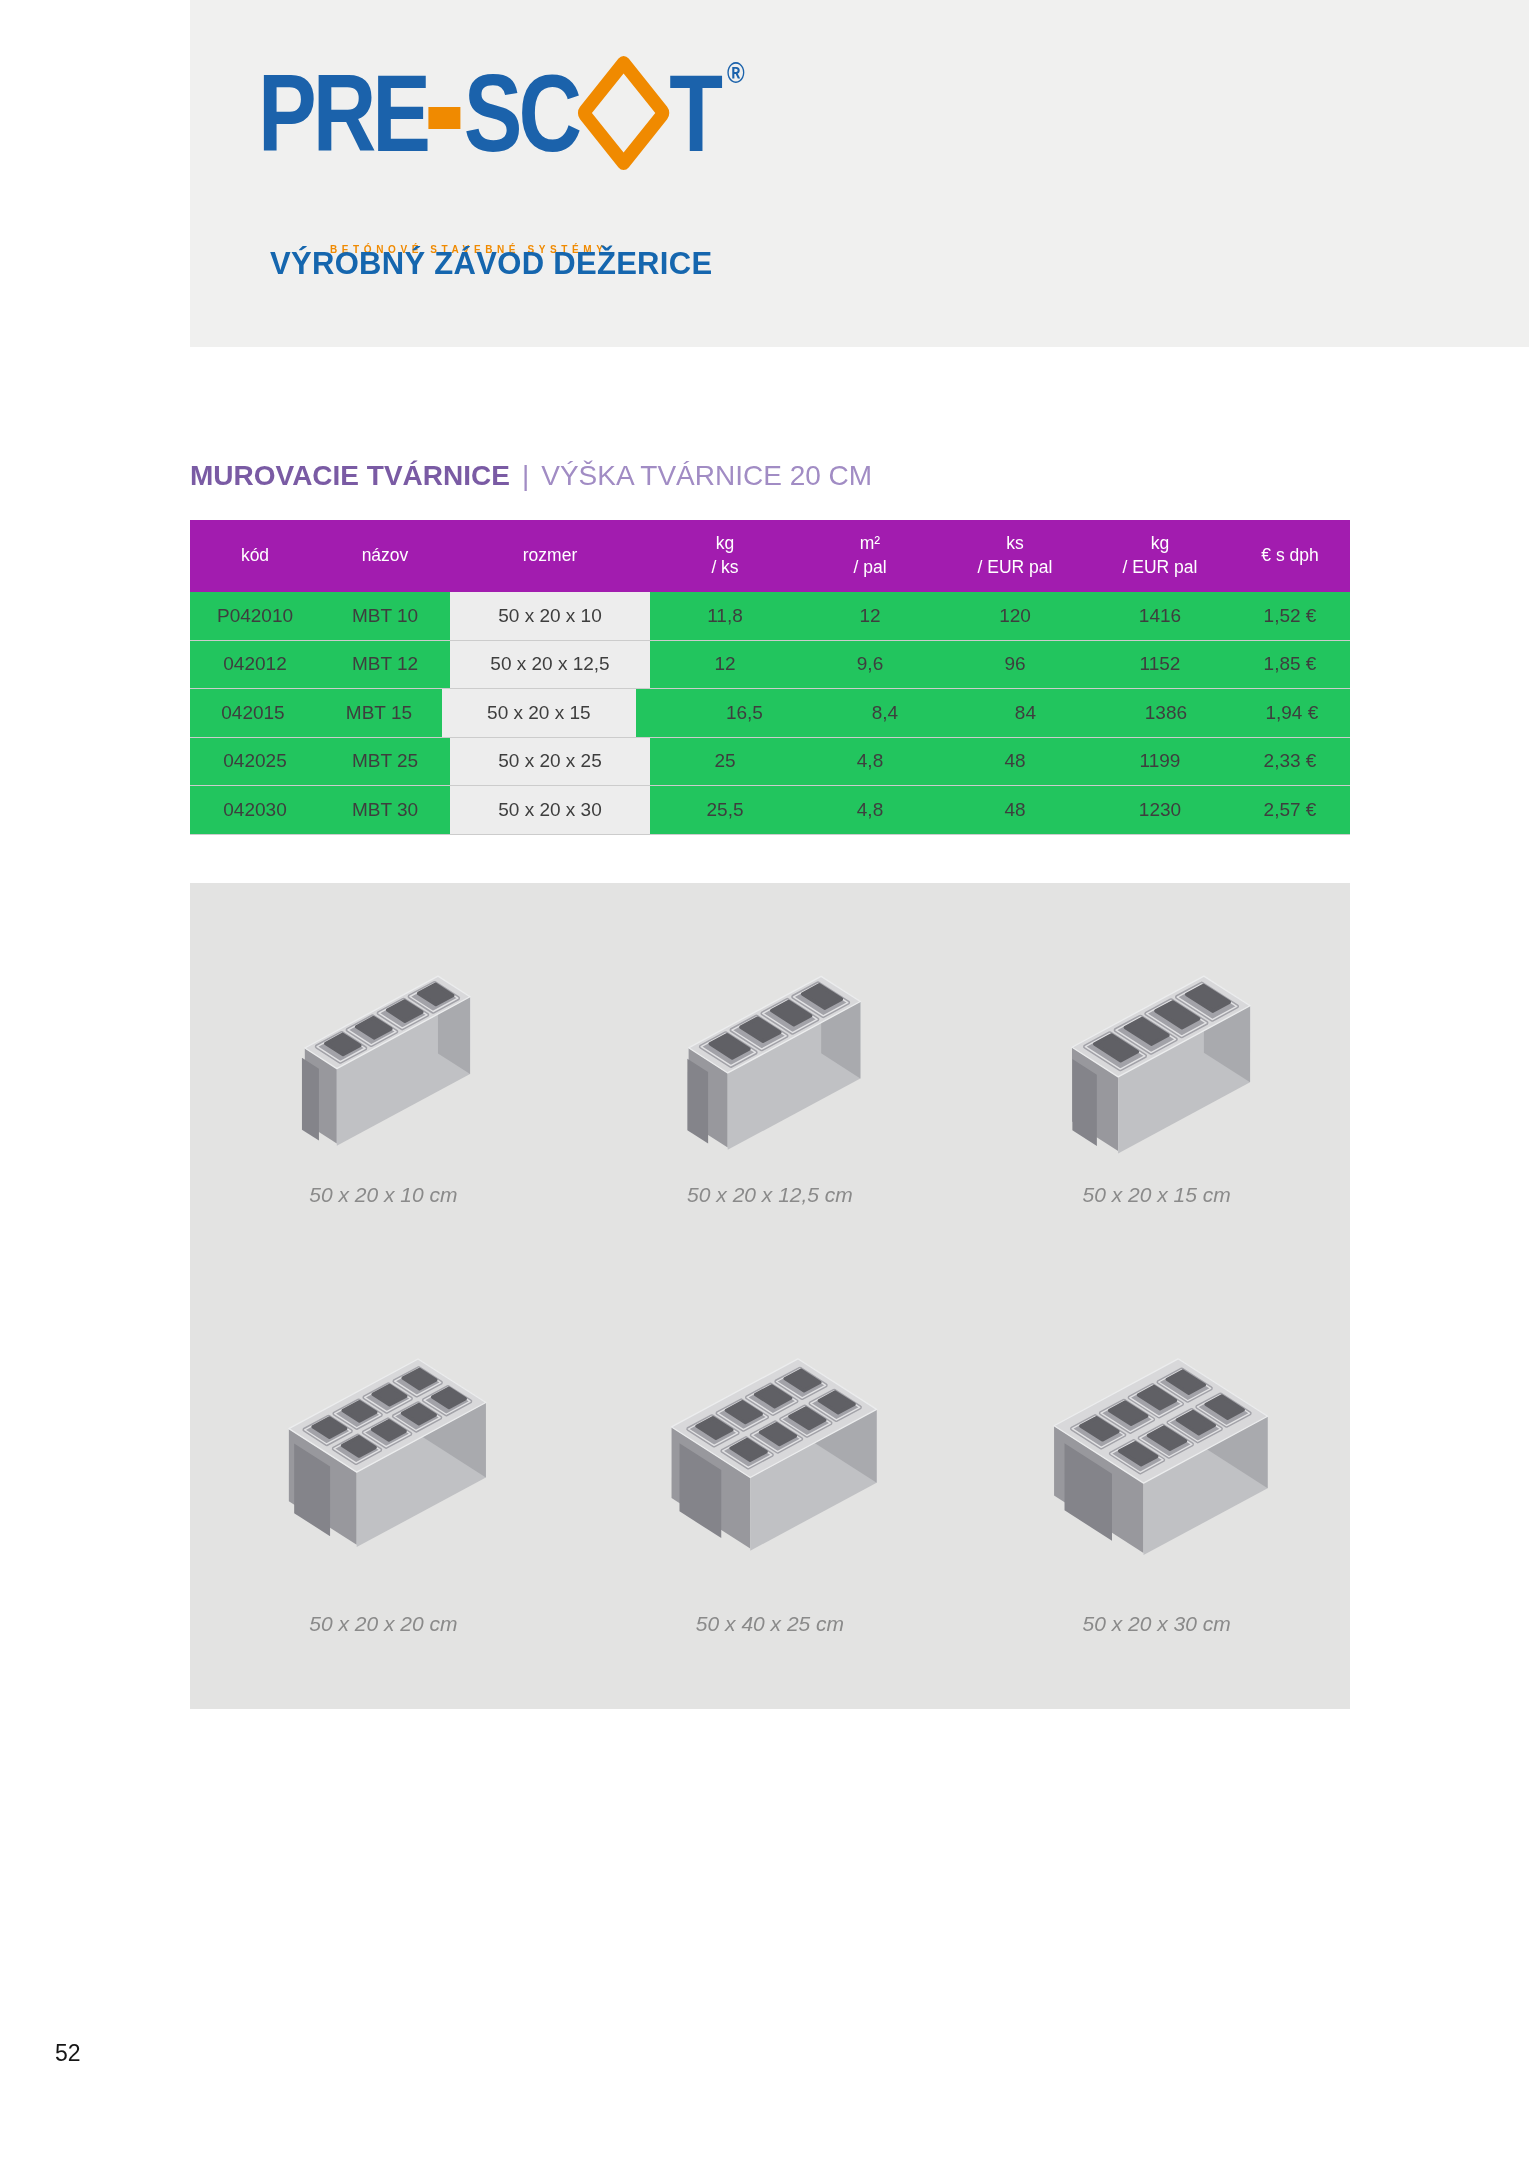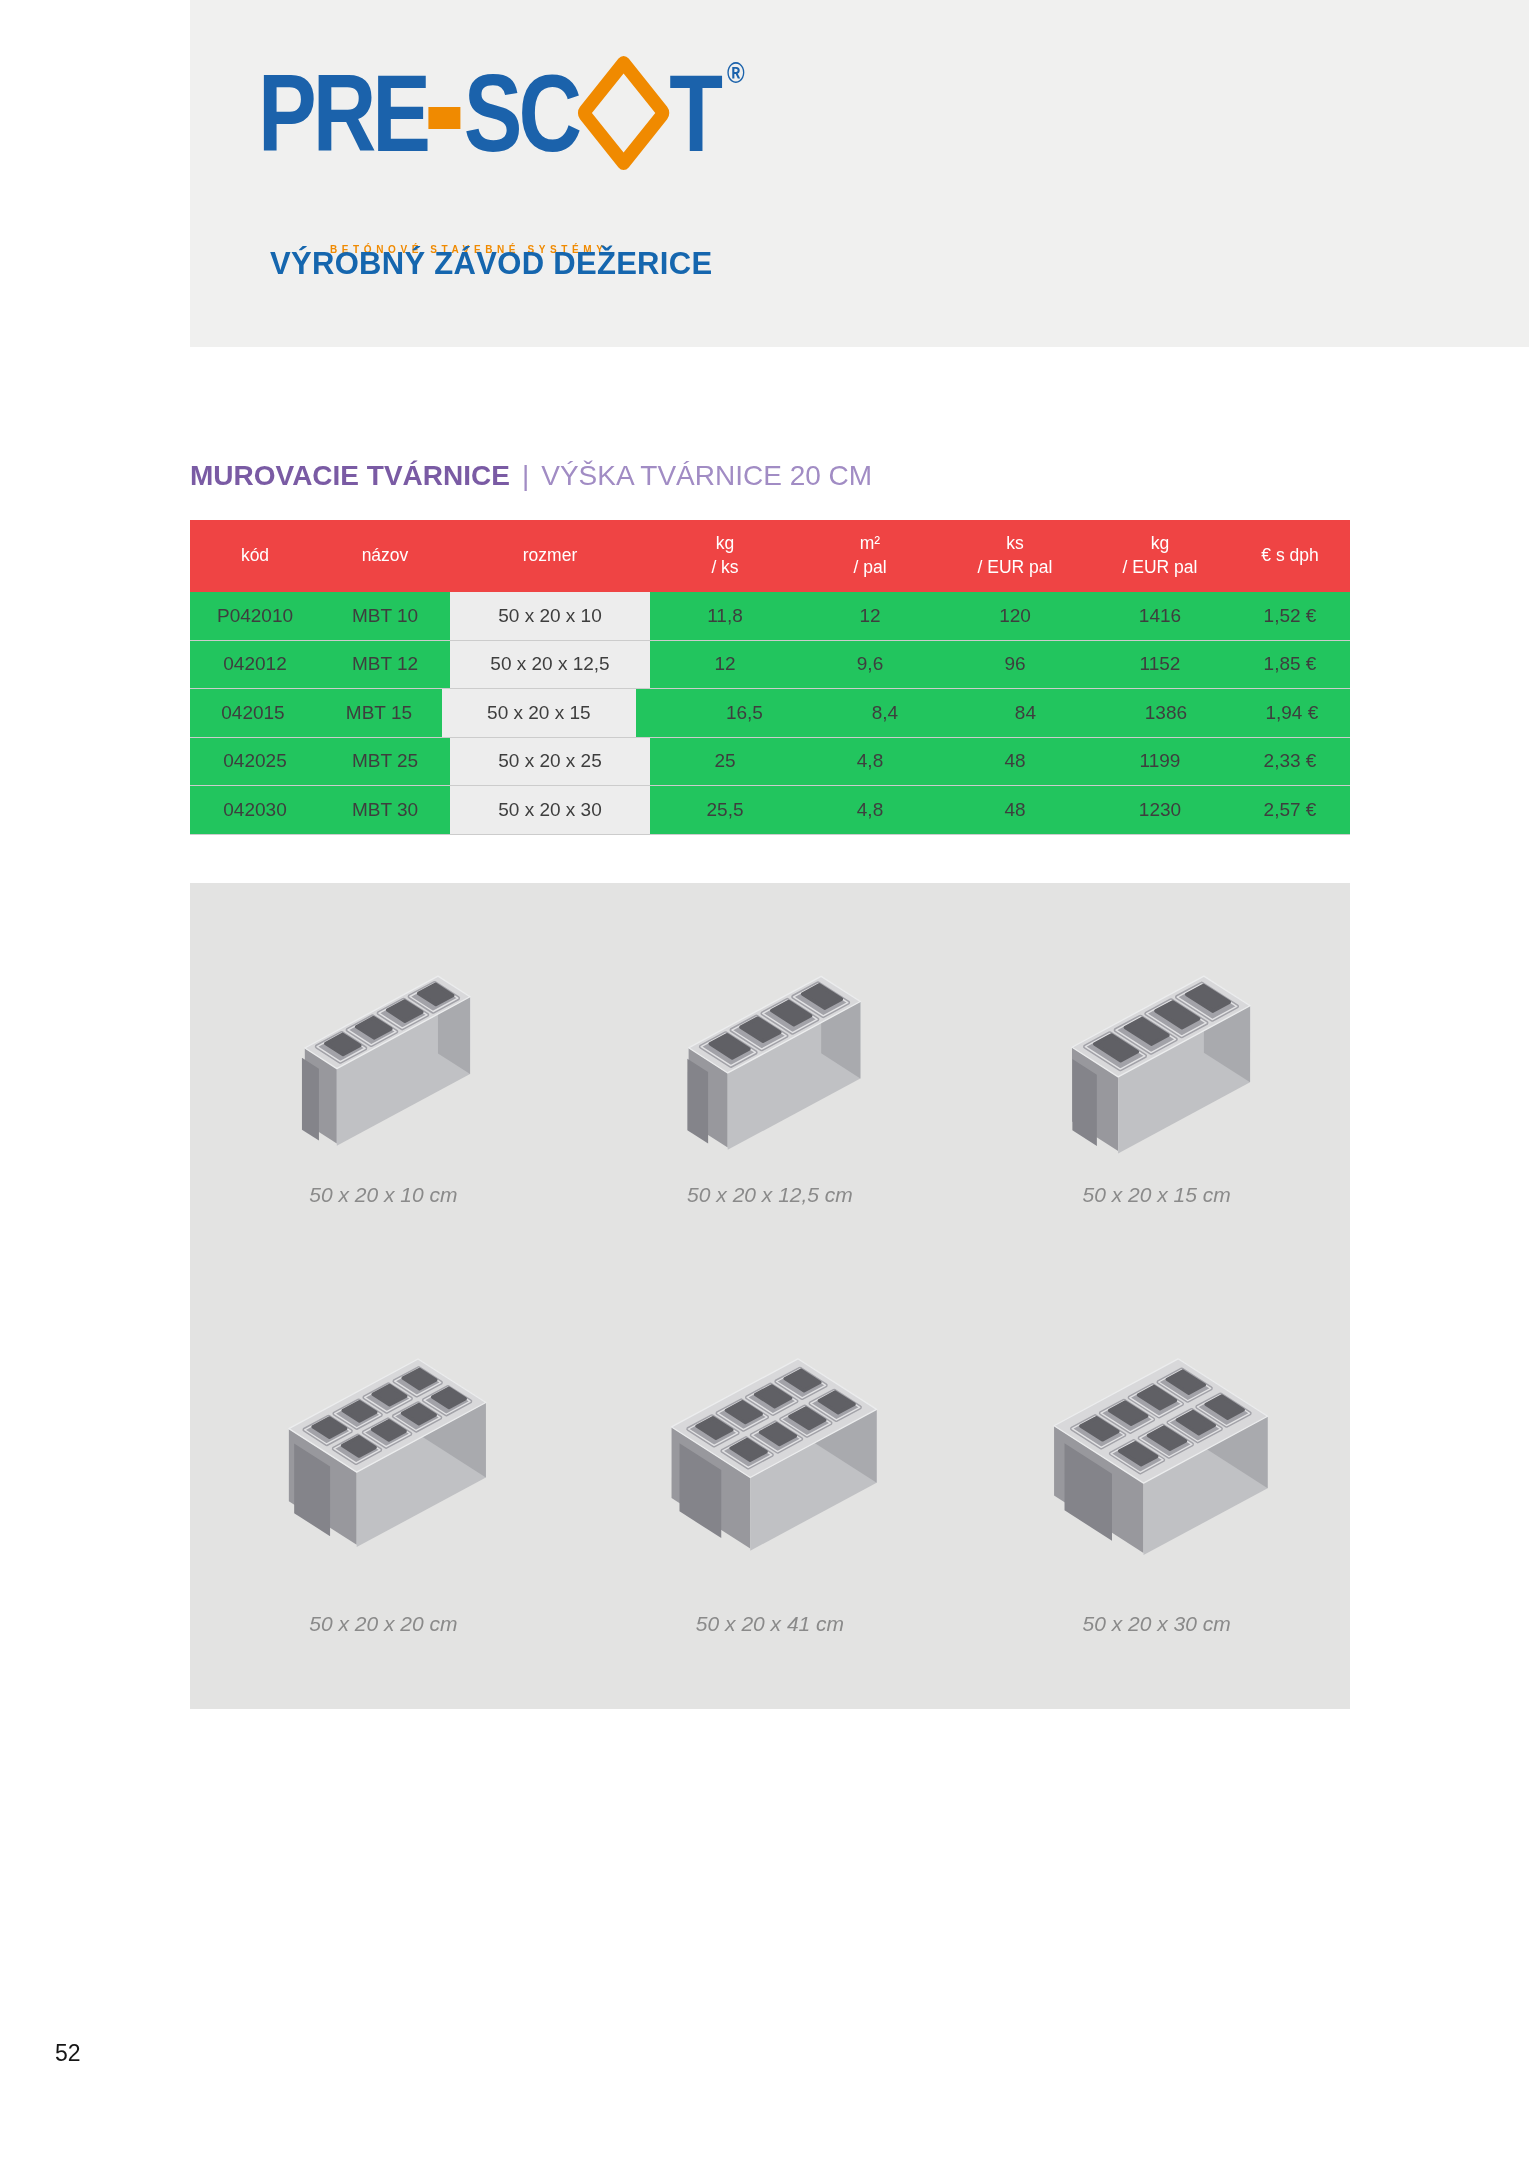--- a/index.html
+++ b/index.html
@@ -23,21 +23,21 @@
          letter-spacing:0.3px;white-space:nowrap;}
 
   
   .section-title{position:absolute;left:190px;top:460px;font-size:28px;white-space:nowrap;}
   .st-bold{color:#7a5ba4;font-weight:700;}
   .st-sep{color:#a18cc4;font-weight:400;margin:0 12px;}
   .st-light{color:#a18cc4;font-weight:400;}
 
   
   .ptable{position:absolute;left:190px;top:520px;width:1160px;}
-  .thead{display:flex;background:#ef4444;height:72px;color:#ffffff;}
+  .thead{display:flex;background:#a21caf;height:72px;color:#ffffff;}
   .th{display:flex;flex-direction:column;justify-content:center;align-items:center;
       font-size:17.5px;line-height:1.35;text-align:center;}
   .tr{display:flex;height:48.5px;border-bottom:1px solid #cccccc;background:#22c55e;box-sizing:border-box;}
   .td{display:flex;align-items:center;justify-content:center;font-size:19px;color:#3e3e3e;height:100%;}
   .td.roz{background:#ededed;}
 
   
   .panel{position:absolute;left:190px;top:883px;width:1160px;height:826px;background:#e3e3e2;
          display:grid;grid-template-columns:repeat(3,1fr);grid-template-rows:413px 413px;}
   .gcell{position:relative;}
@@ -285,21 +285,21 @@
           <polygon points="112.3,97.5 139.8,82.7 169.9,102.0 142.4,116.8" fill="#a2a2a8" stroke="#a2a2a8" stroke-width="5" stroke-linejoin="round"></polygon>
           <polygon points="112.3,97.5 139.8,82.7 169.9,102.0 142.4,116.8" fill="none" stroke="#e2e2e4" stroke-width="1.6" stroke-linejoin="round"></polygon>
           <polygon points="122.4,94.2 141.0,84.1 163.3,98.4 144.6,108.5" fill="#606065" stroke="#606065" stroke-width="4" stroke-linejoin="round"></polygon>
           <polygon points="146.8,78.9 174.2,64.1 204.3,83.4 176.9,98.2" fill="#a2a2a8" stroke="#a2a2a8" stroke-width="5" stroke-linejoin="round"></polygon>
           <polygon points="146.8,78.9 174.2,64.1 204.3,83.4 176.9,98.2" fill="none" stroke="#e2e2e4" stroke-width="1.6" stroke-linejoin="round"></polygon>
           <polygon points="156.8,75.6 175.5,65.6 197.8,79.9 179.1,89.9" fill="#606065" stroke="#606065" stroke-width="4" stroke-linejoin="round"></polygon>
           <polygon points="181.2,60.3 208.7,45.5 238.8,64.9 211.3,79.7" fill="#a2a2a8" stroke="#a2a2a8" stroke-width="5" stroke-linejoin="round"></polygon>
           <polygon points="181.2,60.3 208.7,45.5 238.8,64.9 211.3,79.7" fill="none" stroke="#e2e2e4" stroke-width="1.6" stroke-linejoin="round"></polygon>
           <polygon points="191.3,57.1 209.9,47.0 232.2,61.3 213.5,71.4" fill="#606065" stroke="#606065" stroke-width="4" stroke-linejoin="round"></polygon>
         </svg>
-        <div class="gcaption">50 x 20 x 41 cm</div>
+        <div class="gcaption">50 x 40 x 25 cm</div>
       </div>
       <div class="gcell row2">
         <svg viewBox="0 0 282 253" width="236" height="212">
           <polygon points="18.0,87.9 124.9,156.5 124.9,240.0 18.0,171.3" fill="#98989d"></polygon>
           <polygon points="30.5,109.0 87.2,145.4 87.2,225.4 30.5,189.0" fill="#84848a"></polygon>
           <polygon points="124.9,156.5 273.2,76.6 273.2,162.6 124.9,242.5" fill="#c0c1c4"></polygon>
           <polygon points="166.2,8.0 273.2,76.6 273.2,162.6 166.2,94.0" fill="#a9aaae"></polygon>
           <polygon points="18.0,87.9 166.2,8.0 273.2,76.6 124.9,156.5" fill="#d8d8da" stroke="#ecedee" stroke-width="1.5" stroke-linejoin="round"></polygon>
           <polygon points="39.6,91.4 67.0,76.6 101.9,99.0 74.4,113.8" fill="#a2a2a8" stroke="#a2a2a8" stroke-width="5" stroke-linejoin="round"></polygon>
           <polygon points="39.6,91.4 67.0,76.6 101.9,99.0 74.4,113.8" fill="none" stroke="#e2e2e4" stroke-width="1.6" stroke-linejoin="round"></polygon>

